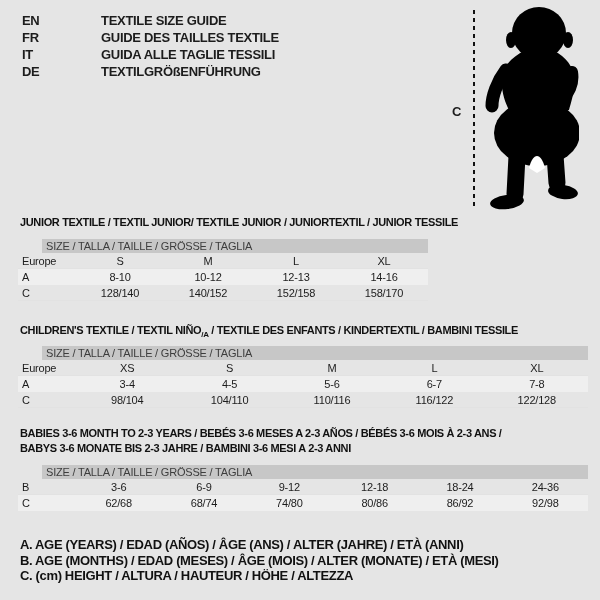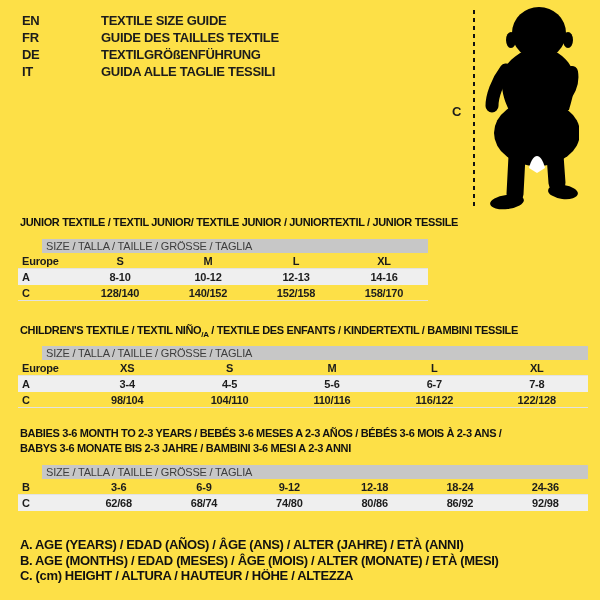--- a/index.html
+++ b/index.html
@@ -1,17 +1,17 @@
 <!DOCTYPE html>
 <html><head>
 <meta charset="utf-8">
 <style>
   html,body{margin:0;padding:0;background:#fff;}
   .page{
-    position:relative;width:600px;height:600px;background:#fde047;overflow:hidden;
+    position:relative;width:600px;height:600px;background:#e5e5e5;overflow:hidden;
     font-family:"Liberation Sans","DejaVu Sans",sans-serif;color:#1c1c1c;
   }
   
   .lang-list{position:absolute;left:22px;top:12px;}
   .lang-row{display:flex;height:17px;align-items:center;}
   .lang-code{width:40px;font-size:13px;font-weight:bold;letter-spacing:-0.3px;}
   .lang-title{font-size:13px;font-weight:bold;letter-spacing:-0.3px;white-space:nowrap;margin-left:39px;}
   
   .height-line{
     position:absolute;left:473px;top:10px;width:2px;height:198px;
@@ -30,47 +30,47 @@
   .size-bar{
     height:14px;line-height:14px;background:#c7c7c7;color:#3d3d3d;
     font-size:11px;letter-spacing:-0.2px;padding-left:4px;font-weight:normal;margin-left:24px;
   }
   table.size-table{
     border-collapse:collapse;table-layout:fixed;width:100%;
     font-size:11px;letter-spacing:-0.2px;
   }
   table.size-table tr{border-bottom:1px solid #e2e2e2;}
   table.size-table tr:nth-child(even){background:#efefef;border-bottom:1px solid #efefef;}
-  table.size-table td{height:15px;padding:0;text-align:center;vertical-align:middle;font-weight:bold;}
+  table.size-table td{height:15px;padding:0;text-align:center;vertical-align:middle;}
   table.size-table td.lbl{text-align:left;padding-left:4px;}
   
   .notes{position:absolute;left:20px;top:537px;}
   .note-line{font-size:13px;font-weight:bold;letter-spacing:-0.35px;line-height:15.5px;white-space:nowrap;color:#111;}
 </style>
 </head>
 <body>
 
 <div class="page">
 
   <div class="lang-list">
     <div class="lang-row">
       <span class="lang-code">EN</span>
       <span class="lang-title">TEXTILE SIZE GUIDE</span>
     </div>
     <div class="lang-row">
       <span class="lang-code">FR</span>
       <span class="lang-title">GUIDE DES TAILLES TEXTILE</span>
     </div>
     <div class="lang-row">
+      <span class="lang-code">IT</span>
+      <span class="lang-title">GUIDA ALLE TAGLIE TESSILI</span>
+    </div>
+    <div class="lang-row">
       <span class="lang-code">DE</span>
       <span class="lang-title">TEXTILGRÖßENFÜHRUNG</span>
-    </div>
-    <div class="lang-row">
-      <span class="lang-code">IT</span>
-      <span class="lang-title">GUIDA ALLE TAGLIE TESSILI</span>
     </div>
   </div>
 
   <div class="height-line"></div>
   <div class="height-label">C</div>
   <svg class="baby-figure" viewBox="0 0 96 206" xmlns="http://www.w3.org/2000/svg">
     <g fill="#000">
       <ellipse cx="56" cy="27" rx="27" ry="26"></ellipse>
       <ellipse cx="28" cy="34" rx="5" ry="8"></ellipse>
       <ellipse cx="85" cy="34" rx="5" ry="8"></ellipse>

